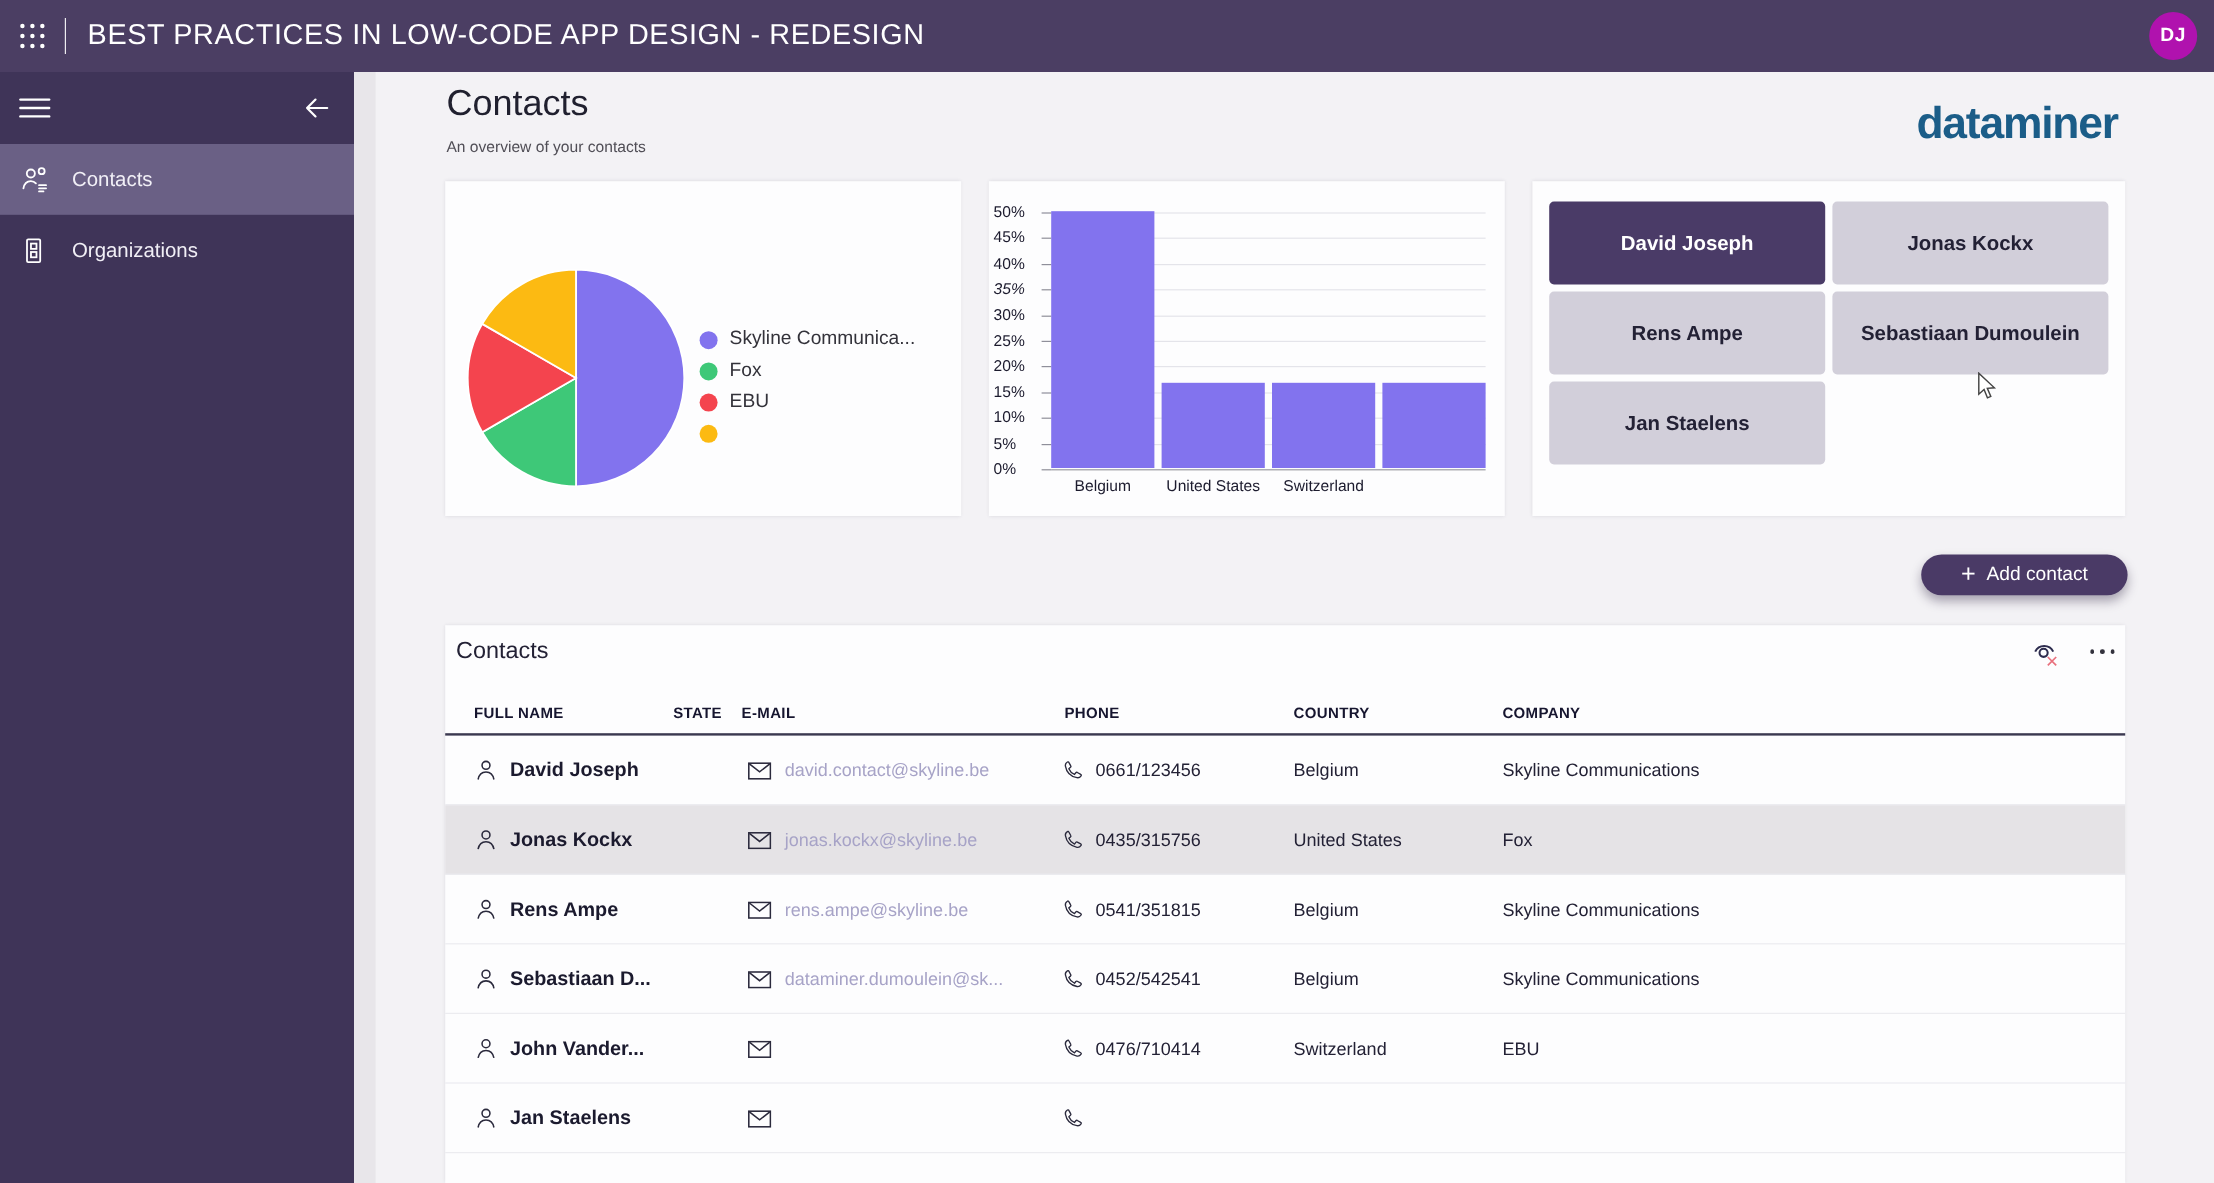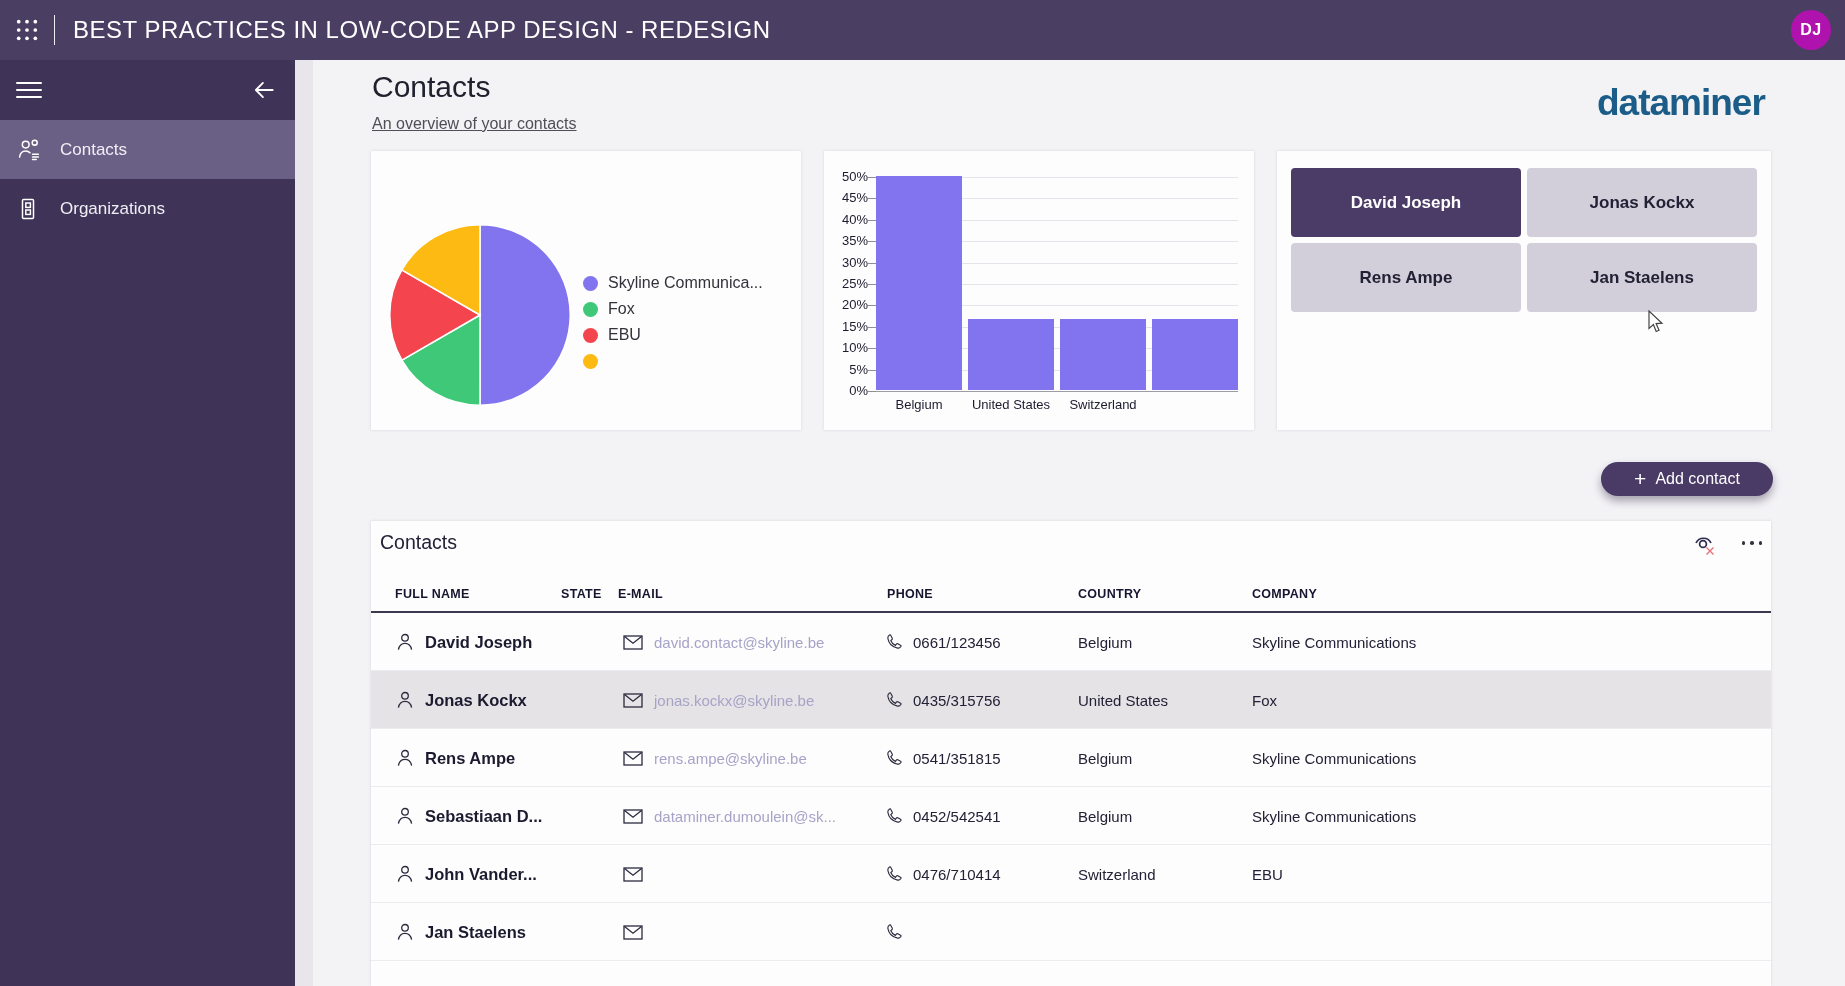--- a/index.html
+++ b/index.html
@@ -21,42 +21,42 @@
   .hamburger span { display:block; height:2px; background:#fff; margin:5px 0; border-radius:1px; }
   .back { cursor:pointer; display:flex; align-items:center; }
   .nav-item { height:59px; display:flex; align-items:center; padding-left:16px; color:#f1eff6; font-size:17px; cursor:pointer; }
   .nav-item.selected { background:#6a6085; }
   .nav-item .ni-icon { width:30px; height:26px; display:flex; align-items:center; }
   .nav-item .ni-label { margin-left:14px; }
 
   
   .left-strip { position:absolute; left:295px; top:60px; width:18px; height:926px; background:#e8e6ea; }
   .page-title { position:absolute; left:372px; top:70px; font-size:30px; font-weight:500; color:#20202f; }
-  .page-subtitle { position:absolute; left:372px; top:115px; font-size:16px; color:#504e56;text-decoration:underline; }
+  .page-subtitle { position:absolute; left:372px; top:115px; font-size:13px; color:#504e56; }
   .logo { position:absolute; left:1597px; top:82px; font-size:37px; font-weight:700; letter-spacing:-1px; color:#1b5d88; }
 
   .card { position:absolute; background:#fdfdfe; box-shadow:0 0 3px rgba(60,60,80,.14); }
   .card-pie  { left:371px; top:151px; width:430px; height:279px; }
   .card-bar  { left:824px; top:151px; width:430px; height:279px; }
   .card-btns { left:1277px; top:151px; width:494px; height:279px; padding:17px 14px; }
 
   
   .pie-title { position:absolute; left:0; top:16px; width:100%; text-align:center; font-size:19px; color:#2e2d33; }
   .pie-svg { position:absolute; left:14px; top:69px; width:190px; height:190px; }
   .pie-legend { position:absolute; left:212px; top:119px; }
   .legend-item { display:flex; align-items:center; height:26px; }
   .legend-dot { width:15px; height:15px; border-radius:50%; flex:0 0 15px; }
   .legend-label { margin-left:10px; font-size:16px; color:#33323a; white-space:nowrap; }
 
   
   .bar-plot { position:absolute; left:52px; top:26px; width:362px; height:214px; }
   .gridline { position:absolute; left:0; width:362px; height:1px; background:#e4e4ea; }
   .gridtick { position:absolute; left:-8px; width:8px; height:1px; background:#8f8f9a; }
   .gridline.zero { background:#9b9ba3; }
-  .ytick { position:absolute; right:370px; width:40px; text-align:right; font-size:13px; color:#1c1b2e; transform:translateY(-8px); }
+  .ytick { position:absolute; right:370px; width:40px; font-size:13px; color:#1c1b2e; transform:translateY(-8px); }
   .bar { position:absolute; bottom:1px; width:86px; background:#8273ee; }
   .xlabel { position:absolute; top:220px; width:86px; text-align:center; font-size:13px; color:#1c1b2e; }
 
   
   .btn-grid { display:grid; grid-template-columns:1fr 1fr; grid-auto-rows:69px; gap:6px; }
   .contact-btn { background:#d2cfda; border:none; border-radius:4px; font-family:"Liberation Sans",sans-serif; font-size:17px; font-weight:600; color:#232135; cursor:pointer; }
   .contact-btn.selected { background:#4a3b67; color:#ffffff; }
 
   
   .add-contact { position:absolute; left:1601px; top:462px; width:172px; height:34px; border:none; border-radius:17px; background:#4a3a66; color:#fff; font-family:"Liberation Sans",sans-serif; font-size:16px; cursor:pointer; display:flex; align-items:center; justify-content:center; gap:9px; box-shadow:0 5px 9px rgba(40,30,60,.38); }
@@ -199,21 +199,21 @@
         <div class="gridtick" style="top: 128.4px;"></div>
         <div class="ytick" style="top: 128.4px;">20%</div>
         <div class="gridline" style="top: 107px;"></div>
         <div class="gridtick" style="top: 107px;"></div>
         <div class="ytick" style="top: 107px;">25%</div>
         <div class="gridline" style="top: 85.6px;"></div>
         <div class="gridtick" style="top: 85.6px;"></div>
         <div class="ytick" style="top: 85.6px;">30%</div>
         <div class="gridline" style="top: 64.2px;"></div>
         <div class="gridtick" style="top: 64.2px;"></div>
-        <div class="ytick" style="top: 64.2px;">35%</div>
+        <div class="ytick" style="top: 64.2px; font-style: italic;">35%</div>
         <div class="gridline" style="top: 42.8px;"></div>
         <div class="gridtick" style="top: 42.8px;"></div>
         <div class="ytick" style="top: 42.8px;">40%</div>
         <div class="gridline" style="top: 21.4px;"></div>
         <div class="gridtick" style="top: 21.4px;"></div>
         <div class="ytick" style="top: 21.4px;">45%</div>
         <div class="gridline" style="top: 0px;"></div>
         <div class="gridtick" style="top: 0px;"></div>
         <div class="ytick" style="top: 0px;">50%</div>
         <div class="bar" style="left: 0px; height: 214px; background: rgb(130, 115, 238);"></div>
@@ -225,20 +225,21 @@
         <div class="bar" style="left: 276px; height: 71.476px; background: rgb(130, 115, 238);"></div>
         <div class="xlabel" style="left: 276px;"></div>
       </div>
   </div>
 
   <div class="card card-btns">
     <div class="btn-grid" id="btn-grid">
         <button class="contact-btn selected">David Joseph</button>
         <button class="contact-btn">Jonas Kockx</button>
         <button class="contact-btn">Rens Ampe</button>
+        <button class="contact-btn">Sebastiaan Dumoulein</button>
         <button class="contact-btn">Jan Staelens</button>
       </div>
   </div>
 
   <button class="add-contact">
     <span class="plus">+</span>
     <span>Add contact</span>
   </button>
 
   <div class="card card-table">

